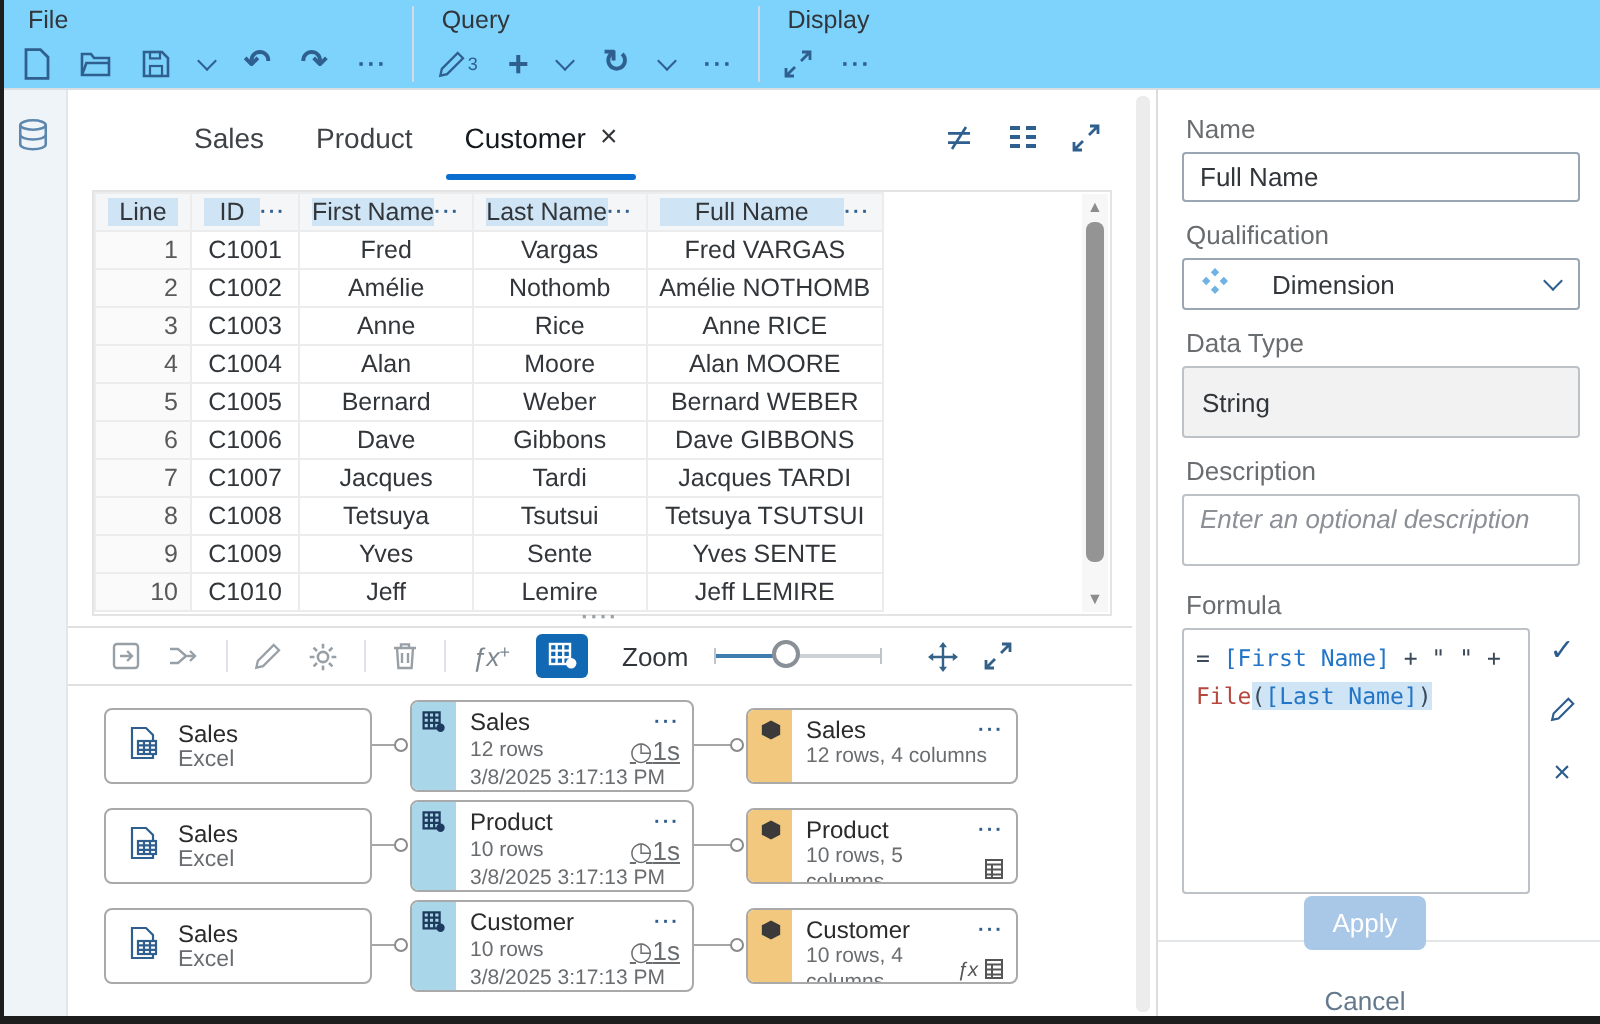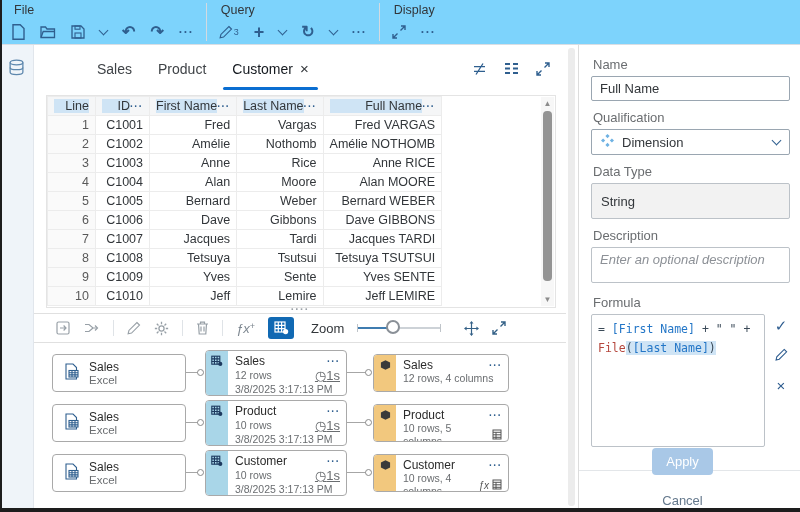--- a/index.html
+++ b/index.html
@@ -37,21 +37,21 @@
   .tab.active::after{content:"";position:absolute;left:4px;right:4px;bottom:2px;height:3px;
        border-radius:2px;background:#0a6ed1;}
   .tab .x{font-size:15px;color:#32363a;}
   .strip-icons{margin-left:auto;display:flex;align-items:center;gap:17px;padding-right:16px;}
 
   
   .grid-panel{position:absolute;left:12px;top:50px;width:510px;height:213px;background:#fff;
               border:1px solid #e4e4e4;box-sizing:border-box;}
   table.grid{border-collapse:collapse;table-layout:fixed;font-size:12.5px;}
   .grid th,.grid td{border:1px solid #ececec;height:18px;padding:0 6px;overflow:hidden;
-              white-space:nowrap;font-weight:normal;text-align:right;}
+              white-space:nowrap;font-weight:normal;text-align:center;}
   .grid thead th{background:#f5f6f7;color:#32363a;}
   .grid thead .hwrap{display:flex;align-items:center;}
   .grid thead .hl{flex:1;}
   .grid td.line{background:#fafafa;text-align:right;color:#595959;}
   .cmenu{color:#2f5f8f;font-weight:bold;font-size:10px;letter-spacing:1px;}
   .vsb{position:absolute;right:1px;top:1px;bottom:1px;width:13px;background:#f7f7f7;}
   .vsb .arr{position:absolute;left:0;width:13px;text-align:center;font-size:8px;color:#8c8c8c;}
   .vsb .thumb{position:absolute;left:2px;width:9px;top:14px;height:170px;background:#949494;border-radius:4px;}
 
   
@@ -105,21 +105,21 @@
   .gutter .bar{position:absolute;left:2px;top:3px;bottom:6px;width:7px;background:#ececec;border-radius:3px;}
 
   
   .rp{position:absolute;right:0;top:45px;bottom:0;width:222px;background:#fff;
       border-left:1px solid #dcdcdc;box-sizing:border-box;padding:12px 10px 0 12px;}
   .flabel{color:#6a6d70;font-size:13px;margin:9px 0 4px 2px;}
   .flabel.first{margin-top:0;}
   .tinput{width:100%;height:25px;border:1px solid #9aa6b1;border-radius:2px;padding:0 8px;
       font-size:13px;color:#32363a;box-sizing:border-box;font-family:"Liberation Sans",sans-serif;background:#fff;}
   .dd{height:26px;border:1px solid #9aa6b1;border-radius:2px;display:flex;align-items:center;
-      gap:8px;padding:0 9px;box-sizing:border-box;background:#fff;}
+      gap:22px;padding:0 9px;box-sizing:border-box;background:#fff;}
   .dd .ddlbl{flex:1;color:#32363a;}
   .ro{height:36px;background:#f2f2f2;border:1px solid #bcc2c8;border-radius:2px;display:flex;
       align-items:center;padding:0 9px;box-sizing:border-box;color:#32363a;}
   .tarea{width:100%;height:36px;border:1px solid #bcc2c8;border-radius:2px;resize:none;
       padding:4px 8px;font-size:13px;box-sizing:border-box;font-family:"Liberation Sans",sans-serif;}
   .tarea::placeholder{font-style:italic;color:#8c9096;}
   .fwrap{display:flex;gap:7px;}
   .code{flex:1;border:1px solid #bcc2c8;border-radius:2px;height:133px;padding:5px 6px;
       font-family:"DejaVu Sans Mono",monospace;font-size:11.5px;line-height:19px;
       box-sizing:border-box;white-space:nowrap;overflow:hidden;}

